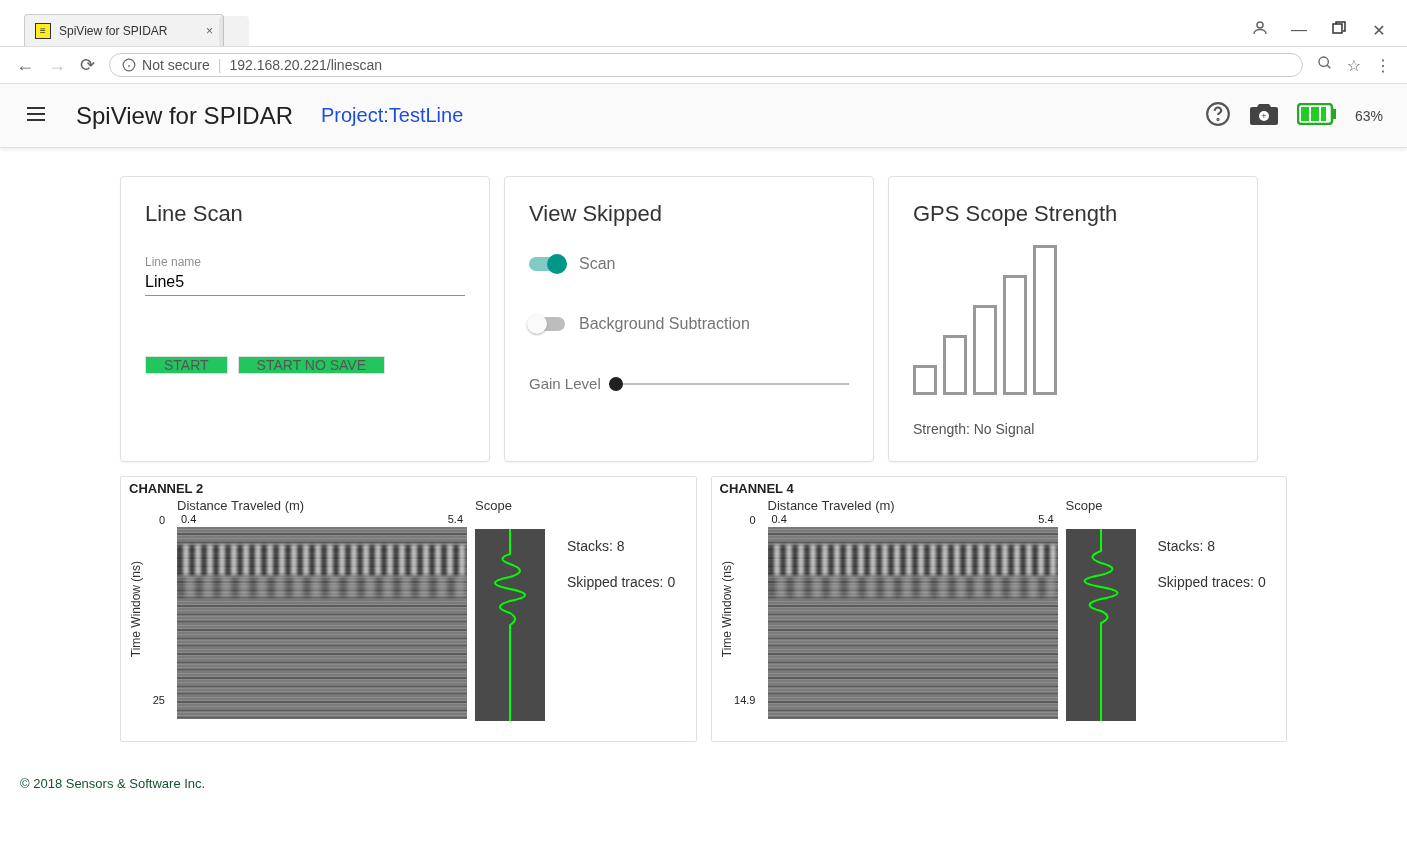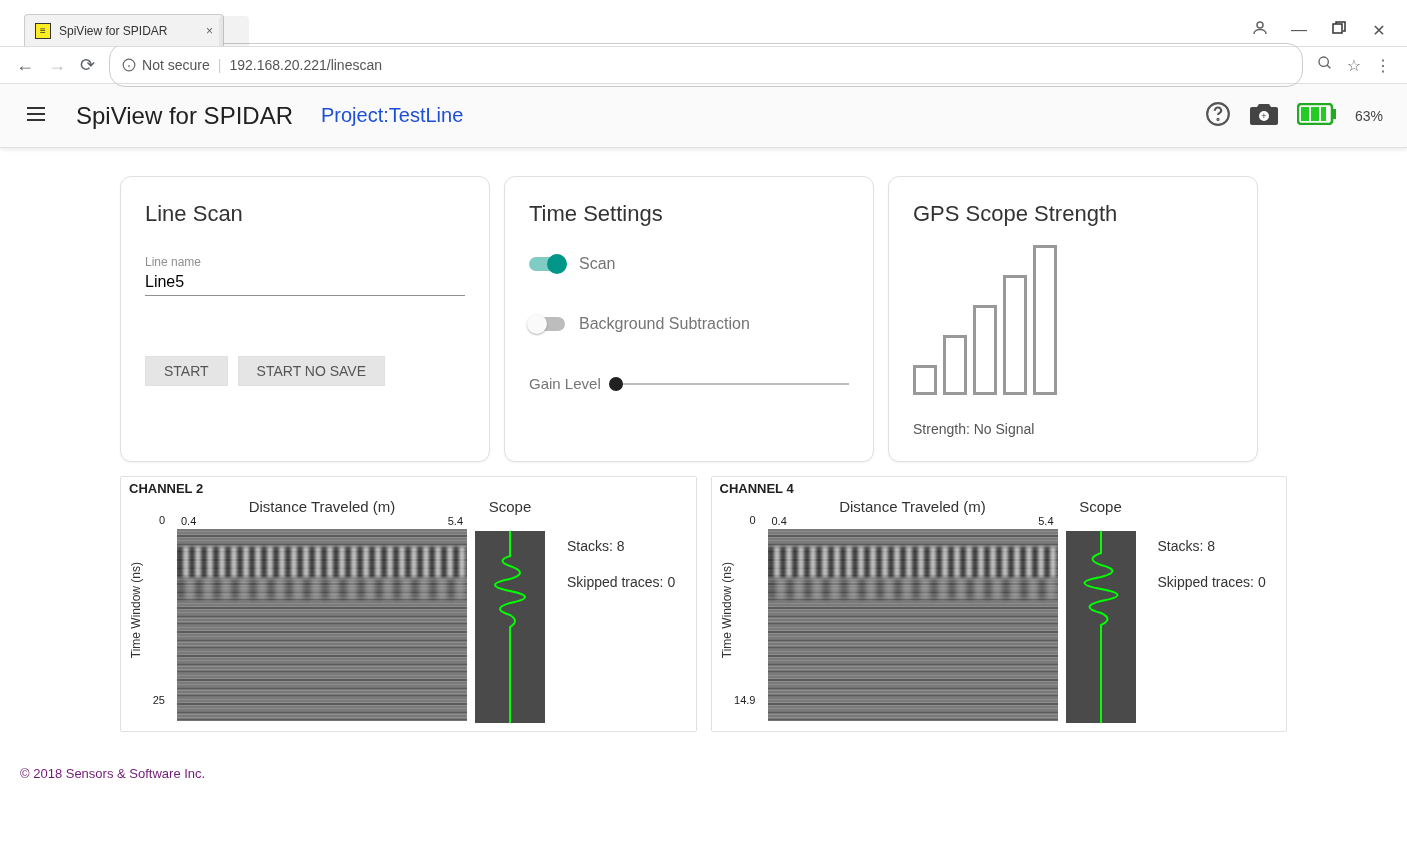--- a/index.html
+++ b/index.html
@@ -7,74 +7,74 @@
     .browser-chrome { height: 46px; background: #fff; display: flex; align-items: flex-end; }
     .tab-area { display: flex; align-items: flex-end; padding-left: 24px; position: relative; }
     .tab { background: #f2f2f2; border: 1px solid #ccc; border-bottom: none; height: 32px; width: 200px; display: flex; align-items: center; padding: 0 10px; font-size: 12px; color: #333; gap: 8px; border-radius: 4px 4px 0 0; }
     .tab-favicon { width: 16px; height: 16px; background: #fcee21; border: 1px solid #333; display:flex; align-items:center; justify-content:center; font-size:10px; font-weight:bold;}
     .tab-close { margin-left: auto; color: #666; cursor: pointer; }
     .tab-shadow { width: 30px; height: 30px; background: rgba(0,0,0,0.05); border-radius: 4px 4px 0 0; margin-left:-5px;}
     .window-controls { margin-left: auto; display: flex; gap: 24px; padding-right: 20px; align-items:center; height:32px; color:#555;}
     .wc-icon { width:16px; text-align:center;}
     .addr-bar { height: 38px; border-top: 1px solid #ddd; border-bottom: 1px solid #e0e0e0; display: flex; align-items: center; padding: 0 16px; gap: 14px; background:#fff;}
     .addr-nav { color: #5f6368; font-size: 18px; }
-    .addr-input-wrap { flex:1; border:1px solid #ccc; border-radius:16px; height:44px; display:flex; align-items:center; padding:0 12px; font-size:14px; color:#555; gap:8px;}
+    .addr-input-wrap { flex:1; border:1px solid #ccc; border-radius:16px; height:24px; display:flex; align-items:center; padding:0 12px; font-size:14px; color:#555; gap:8px;}
     .not-secure { display:flex; align-items:center; gap:6px;}
     .addr-sep { color:#ccc;}
     .addr-right { display:flex; gap:14px; align-items:center; color:#5f6368;}
 
     .app-header { height: 64px; background: #fafafa; border-bottom:1px solid #e0e0e0; box-shadow: 0 2px 4px rgba(0,0,0,0.08); display:flex; align-items:center; padding:0 24px; gap:28px;}
     .hamburger svg { width:24px; height:24px;}
     .app-title { font-size: 24px; font-weight: 400; color:#212121;}
     .app-project { font-size: 20px; color:#1d4ed8; font-weight:300;}
     .header-right { margin-left:auto; display:flex; align-items:center; gap:18px;}
     .hdr-icon { color:#555;}
     .battery-pct { font-size:14px; color:#444;}
 
     .content { padding: 28px 120px 20px 120px;}
     .cards-row { display:flex; gap:14px; }
-    .card { background:#fff; border:1px solid #e0e0e0; border-radius:11px; box-shadow:0 1px 2px rgba(0,0,0,0.05); padding:24px;}
+    .card { background:#fff; border:1px solid #e0e0e0; border-radius:4px; box-shadow:0 1px 2px rgba(0,0,0,0.05); padding:24px;}
     .card h2 { font-size:22px; font-weight:400; color:#333; margin-bottom:28px;}
     .card-linescan { width:370px;}
     .card-view { width:370px;}
     .card-gps { width:370px;}
     .input-label { font-size:12px; color:#909090;}
     .text-input { width:100%; border:none; border-bottom:1px solid #909090; font-size:16px; padding:4px 0; margin-bottom:60px; outline:none;}
     .btn-row { display:flex; gap:10px;}
-    .btn { background:#e5e5e5; border:1px solid #e0e0e0; padding:6px 18px; font-size:14px; color:#555; cursor:pointer;}
+    .btn { background:#22c55e; border:1px solid #e0e0e0; padding:0 18px; font-size:14px; color:#555; cursor:pointer;}
     .toggle-row { display:flex; align-items:center; gap:14px; margin-bottom:42px;}
     .mat-toggle { width:36px; height:14px; border-radius:10px; position:relative;}
     .mat-toggle .thumb { width:20px; height:20px; border-radius:50%; position:absolute; top:-3px; }
     .toggle-on { background:#80cbc4;}
     .toggle-on .thumb { background:#009688; right:-2px;}
     .toggle-off { background:#bdbdbd;}
     .toggle-off .thumb { background:#fafafa; left:-2px; box-shadow:0 1px 2px rgba(0,0,0,0.3);}
     .toggle-label { color:#757575; font-size:16px;}
     .slider-row { display:flex; align-items:center; gap:8px; margin-top:20px;text-align:right;}
     .slider-label { color:#757575; font-size:15px;}
     .slider-track { flex:1; height:2px; background:#bdbdbd; position:relative;}
     .slider-thumb { width:14px; height:14px; border-radius:50%; background:#212121; position:absolute; top:-6px; left:0;}
     .gps-bars { display:flex; align-items:flex-end; gap:6px; height:150px; padding:10px 0 10px 0;}
     .gps-bar { width:24px; background:#fff; border:3px solid #999;}
     .gps-quality { color:#555; font-size:14px; margin-top:16px;}
 
     .channels-row { display:flex; gap:14px; margin-top:14px;}
-    .channel-card { flex:1; background:#fff; border:1px solid #e0e0e0; border-radius:2px; padding:4px 8px 8px 8px;}
+    .channel-card { flex:1; background:#fff; border:1px solid #e0e0e0; border-radius:2px; padding:4px 8px 20px 8px;}
     .ch-title { font-size:13px; font-weight:bold; color:#212121; margin-bottom:2px;}
     .ch-body { display:flex; gap:8px;}
     .yaxis { width:26px; display:flex; flex-direction:column; justify-content:space-between; align-items:flex-end; font-size:11px; padding-right:4px;}
     .yaxis-label { writing-mode:vertical-rl; transform:rotate(180deg); font-size:12px; color:#333; padding:4px 0; text-align:center;}
     .radar-col { flex:0 0 auto; width:290px;}
     .top-labels { display:flex; justify-content:space-between; font-size:11px; padding:0 4px;}
-    .axis-title { text-align:center; font-size:15px; color:#333;}
+    .axis-title { text-align:left; font-size:13px; color:#333;}
     .radargram { width:290px; height:192px; background:#7a7a7a; margin-top:2px; position:relative; overflow:hidden;}
     .scope-col { width:70px;}
     .scope { width:70px; height:192px; background:#4a4a4a; margin-top:2px; position:relative;}
     .stats-col { font-size:14px; color:#333; padding-top:30px; padding-left:14px; line-height:2.6;}
-    .footer { font-size:13px; color:#701a75; padding:14px 20px;}
+    .footer { font-size:13px; color:#14532d; padding:14px 20px;}
 
     
     .radargram::before { content:""; position:absolute; inset:0; background:
       repeating-linear-gradient(0deg, rgba(255,255,255,0.15) 0 1px, transparent 1px 3px),
       repeating-linear-gradient(0deg, rgba(0,0,0,0.25) 0 2px, transparent 2px 8px);
       filter: blur(0.5px);
     }
     .radargram::after { content:""; position:absolute; top:18px; left:0; right:0; height:30px;
       background: repeating-linear-gradient(90deg, #222 0 6px, #ddd 6px 12px);
       filter: blur(1.5px); opacity:0.65;
@@ -184,21 +184,21 @@
       <h2>Line Scan</h2>
       <div class="input-label">Line name</div>
       <input class="text-input" value="Line5" style="">
       <div class="btn-row">
         <button class="btn">START</button>
         <button class="btn">START NO SAVE</button>
       </div>
     </div>
 
     <div class="card card-view">
-      <h2>Time Settings</h2>
+      <h2>View Skipped</h2>
       <div class="toggle-row">
         <div class="mat-toggle toggle-on">
             <div class="thumb"></div>
           </div>
         <span class="toggle-label">Scan</span>
       </div>
       <div class="toggle-row">
         <div class="mat-toggle toggle-off">
             <div class="thumb"></div>
           </div>

